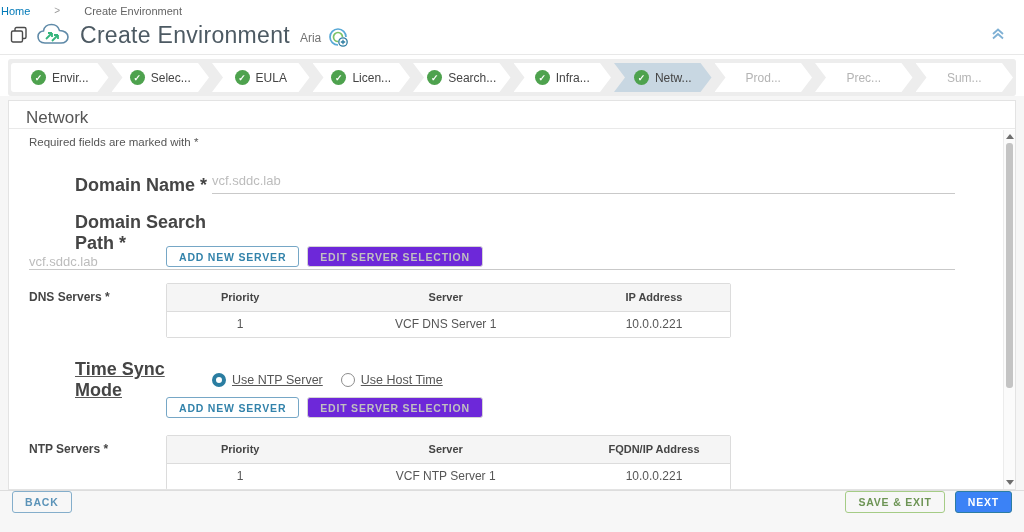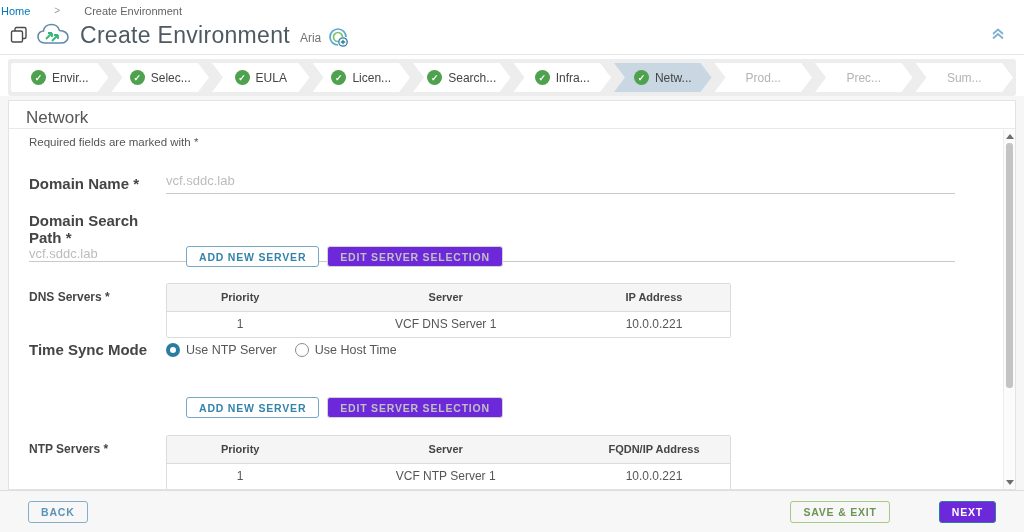--- a/index.html
+++ b/index.html
@@ -38,30 +38,30 @@
 
   
   .page-lower { position:absolute; top:96px; left:0; right:0; bottom:0; background:#f6f6f6; }
   .panel { position:absolute; top:100px; left:8px; right:8px; bottom:42px; background:#fff; border:1px solid #e3e3e3; }
   .panel-header { height:28px; padding:7px 0 0 17px; font-size:17px; font-weight:400; color:#565656; border-bottom:1px solid #e9e9e9; }
   .panel-body { position:absolute; top:29px; left:0; right:12px; bottom:0; overflow:hidden; }
 
   .note { position:absolute; top:6px; left:20px; font-size:11.5px; color:#565656; }
 
   .form-row { position:absolute; left:20px; right:48px; display:flex; }
-  .f-label { width:137px; font-size:15px; font-weight:600; color:#454545; padding-top:7px; }
+  .f-label { width:137px; font-size:18px; font-weight:600; color:#454545; padding-top:7px;margin-left:46px; }
   .f-input { flex:1; border:none; border-bottom:1px solid #c9c9c9; font-size:13px; height:26px;
     font-family:"Liberation Sans", sans-serif; color:#454545; background:transparent; outline:none; }
   .f-input::placeholder { color:#bcbcbc; }
 
   .btn { font-family:"Liberation Sans", sans-serif; font-size:10.5px; font-weight:600; letter-spacing:.8px;
     border-radius:3px; background:#fff; cursor:pointer; padding:0 12px; height:21px; }
   .btn-blue { border:1px solid #76a7c6; color:#3383ab; }
   .btn-disabled { border:1px solid #d4d4d4; color:#c0c0c0; cursor:default; background:#6d28d9; }
-  .btn-row { position:absolute; left:157px; display:flex; gap:8px;margin-left:20px; }
+  .btn-row { position:absolute; left:157px; display:flex; gap:8px; }
 
   .side-label { position:absolute; left:20px; font-size:12px; font-weight:600; color:#454545; }
 
   .tbl { position:absolute; left:157px; width:565px; border:1px solid #dcdcdc; border-radius:2px; font-size:12px; }
   .tbl table { width:100%; border-collapse:collapse; }
   .tbl th { background:#f5f5f5; font-size:11px; font-weight:600; color:#454545; height:27px; border-bottom:1px solid #dcdcdc; text-align:center; }
   .tbl td { height:26px; text-align:center; color:#565656; background:#fff; }
   .tbl .c1 { width:26%; } .tbl .c2 { width:47%; } .tbl .c3 { width:27%; }
 
   .radio-row { position:absolute; display:flex; align-items:center; }
@@ -74,25 +74,25 @@
 
   
   .vscroll { position:absolute; top:29px; right:0; bottom:0; width:12px; background:#fbfbfb; border-left:1px solid #ececec; }
   .sb-arrow { position:absolute; left:2px; width:0; height:0; border-left:4px solid transparent; border-right:4px solid transparent; }
   .sb-up { top:4px; border-bottom:5px solid #6e6e6e; }
   .sb-down { bottom:4px; border-top:5px solid #6e6e6e; }
   .sb-thumb { position:absolute; top:13px; left:2px; width:7px; height:245px; background:#c4c4c4; border-radius:3px; }
 
   
   .footer { position:absolute; top:490px; left:0; right:0; bottom:0; background:#f7f7f7; border-top:1px solid #ddd;
-    display:flex; align-items:center; padding:0 28px; }
+    display:flex; padding:0 12px; }
   .btn.back { border:1px solid #84aecb; color:#5b93b8; background:transparent; height:22px; }
   .footer-right { margin-left:auto; display:flex; gap:10px; }
   .btn.save { border:1px solid #a5cc86; color:#6d9455; background:transparent; height:22px; }
-  .btn.next { border:1px solid #2d7da1; background:#6d28d9; color:#fff; height:22px;margin-left:39px; }
+  .btn.next { border:1px solid #2d7da1; background:#3b82f6; color:#fff; height:22px; }
 </style>
 </head>
 <body>
 
 <div class="breadcrumb">
   <a class="bc-link">Home</a>
   <span class="bc-sep">&gt;</span>
   <span class="bc-cur">Create Environment</span>
 </div>
 
@@ -197,21 +197,21 @@
         </tr>
         <tr>
           <td>1</td>
           <td>VCF DNS Server 1</td>
           <td>10.0.0.221</td>
         </tr>
       </tbody>
         </table>
     </div>
 
-    <div class="radio-row" style="top:211px; left:20px;">
+    <div class="radio-row" style="top:229px; left:20px;text-decoration:underline;">
       <div class="f-label">Time Sync Mode</div>
       <div class="radios">
         <label class="radio-opt">
           <span class="radio-dot on"></span>
           <span>Use NTP Server</span>
         </label>
         <label class="radio-opt">
           <span class="radio-dot off"></span>
           <span>Use Host Time</span>
         </label>

